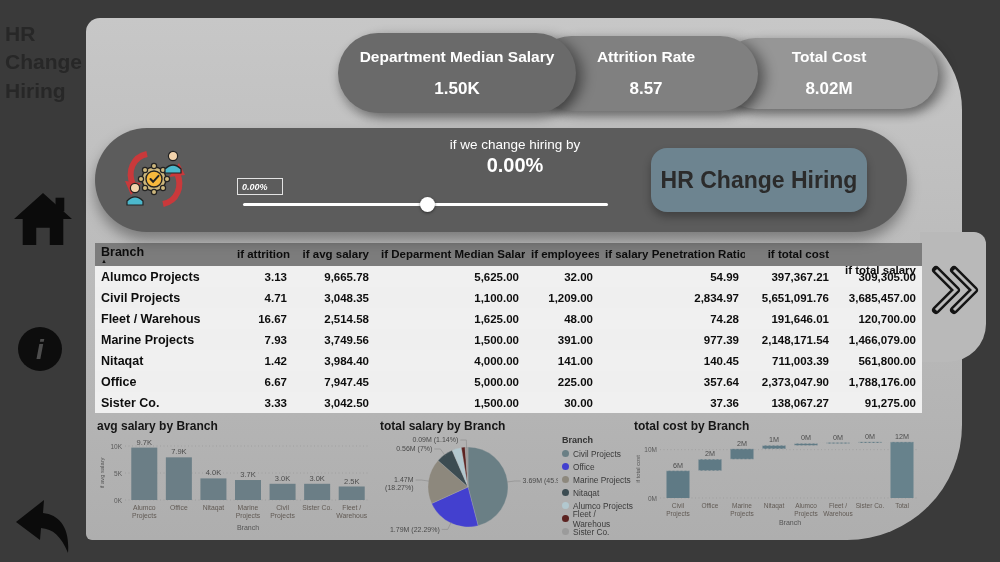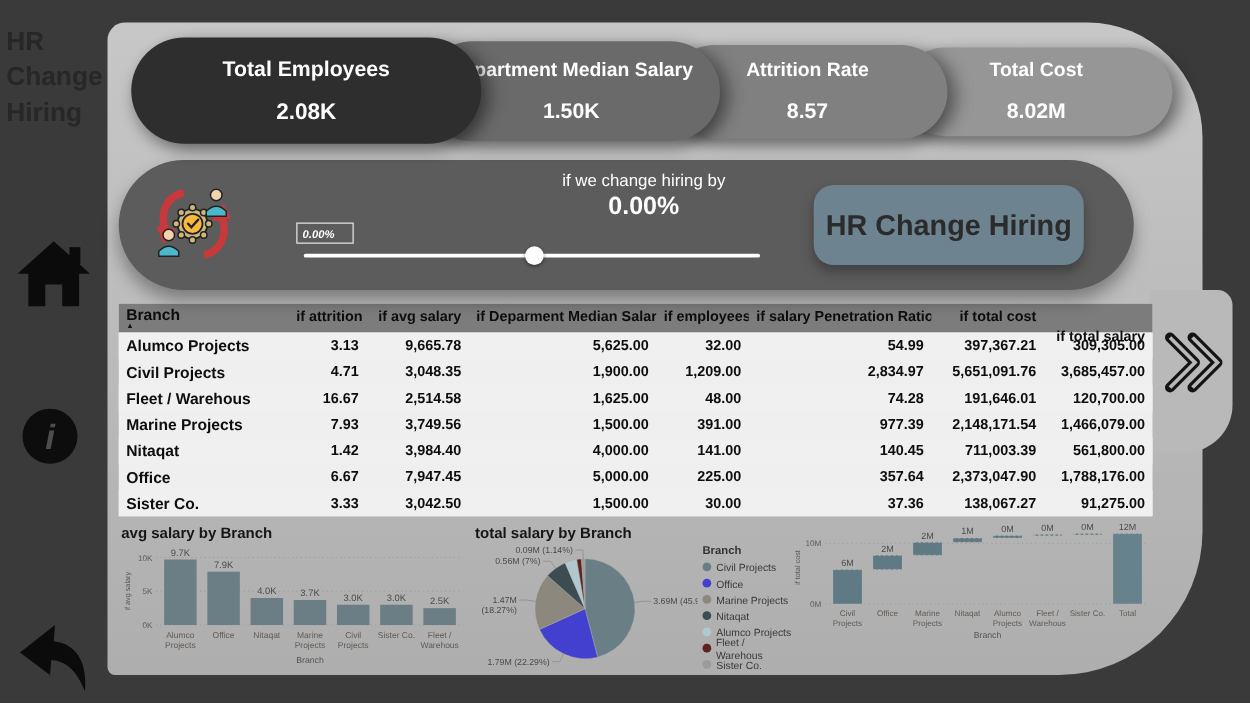--- a/index.html
+++ b/index.html
@@ -108,24 +108,20 @@
   <div id="panel"></div>
   <div id="flap">
     <svg width="50" height="56" viewBox="0 0 50 56">
       <polyline points="6,8 26,28 6,48" fill="none" stroke="#141414" stroke-width="8" stroke-linejoin="round" stroke-linecap="round"></polyline>
       <polyline points="6,8 26,28 6,48" fill="none" stroke="#b9b9b9" stroke-width="3"></polyline>
       <polyline points="24,8 44,28 24,48" fill="none" stroke="#141414" stroke-width="8" stroke-linejoin="round" stroke-linecap="round"></polyline>
       <polyline points="24,8 44,28 24,48" fill="none" stroke="#b9b9b9" stroke-width="3"></polyline>
     </svg>
   </div>
 
-  <div class="kpi" id="kpi0" style="background: rgb(46, 46, 46);">
-    <div class="t">Total Employees</div>
-    <div class="v">2.08K</div>
-  </div>
   <div class="kpi" id="kpi1" style="background: rgb(106, 106, 106);">
     <div class="t">Department Median Salary</div>
     <div class="v">1.50K</div>
   </div>
   <div class="kpi" id="kpi2" style="background: rgb(128, 128, 128);">
     <div class="t">Attrition Rate</div>
     <div class="v">8.57</div>
   </div>
   <div class="kpi" id="kpi3" style="background: rgb(150, 150, 150);">
     <div class="t">Total Cost</div>
@@ -192,21 +188,21 @@
         <div class="tc num" style="width: 150px;">5,625.00</div>
         <div class="tc num" style="width: 74px;">32.00</div>
         <div class="tc num" style="width: 146px;">54.99</div>
         <div class="tc num" style="width: 90px;">397,367.21</div>
         <div class="tc num" style="width: 87px;">309,305.00</div>
       </div>
       <div class="trow tdata">
         <div class="tc branch" style="width: 136px;">Civil Projects</div>
         <div class="tc num" style="width: 62px;">4.71</div>
         <div class="tc num" style="width: 82px;">3,048.35</div>
-        <div class="tc num" style="width: 150px;">1,900.00</div>
+        <div class="tc num" style="width: 150px;">1,100.00</div>
         <div class="tc num" style="width: 74px;">1,209.00</div>
         <div class="tc num" style="width: 146px;">2,834.97</div>
         <div class="tc num" style="width: 90px;">5,651,091.76</div>
         <div class="tc num" style="width: 87px;">3,685,457.00</div>
       </div>
       <div class="trow tdata">
         <div class="tc branch" style="width: 136px;">Fleet / Warehous</div>
         <div class="tc num" style="width: 62px;">16.67</div>
         <div class="tc num" style="width: 82px;">2,514.58</div>
         <div class="tc num" style="width: 150px;">1,625.00</div>
@@ -344,20 +340,21 @@
           <span>Fleet / Warehous</span>
         </div>
         <div class="li">
           <span class="dot" style="background: rgb(155, 155, 155);"></span>
           <span>Sister Co.</span>
         </div>
       </div>
   </div>
 
   <div class="chart" id="chart-wf">
+    <div class="ctitle">total cost by Branch</div>
     <svg id="wf-svg" width="292" height="92">
         <line x1="28" y1="64" x2="286" y2="64" stroke="#9a9a9a" stroke-width="0.7" stroke-dasharray="1,2.5"></line>
         <text x="25" y="66.5" text-anchor="end" font-size="6.5" fill="#5a5a5a">0M</text>
         <line x1="28" y1="15.666666666666671" x2="286" y2="15.666666666666671" stroke="#9a9a9a" stroke-width="0.7" stroke-dasharray="1,2.5"></line>
         <text x="25" y="18.16666666666667" text-anchor="end" font-size="6.5" fill="#5a5a5a">10M</text>
         <text x="8" y="35" font-size="5.8" fill="#555" text-anchor="middle" transform="rotate(-90 8 35)">if total cost</text>
         <rect x="34.5" y="36.69166666666666" width="23" height="27.308333333333337" fill="#5f7a85"></rect>
         <text x="46" y="33.69166666666666" text-anchor="middle" font-size="7.2" fill="#4c4c4c">6M</text>
         <rect x="66.5" y="25.23666666666667" width="23" height="11.454999999999991" fill="#5f7a85"></rect>
         <text x="78" y="22.23666666666667" text-anchor="middle" font-size="7.2" fill="#4c4c4c">2M</text>

